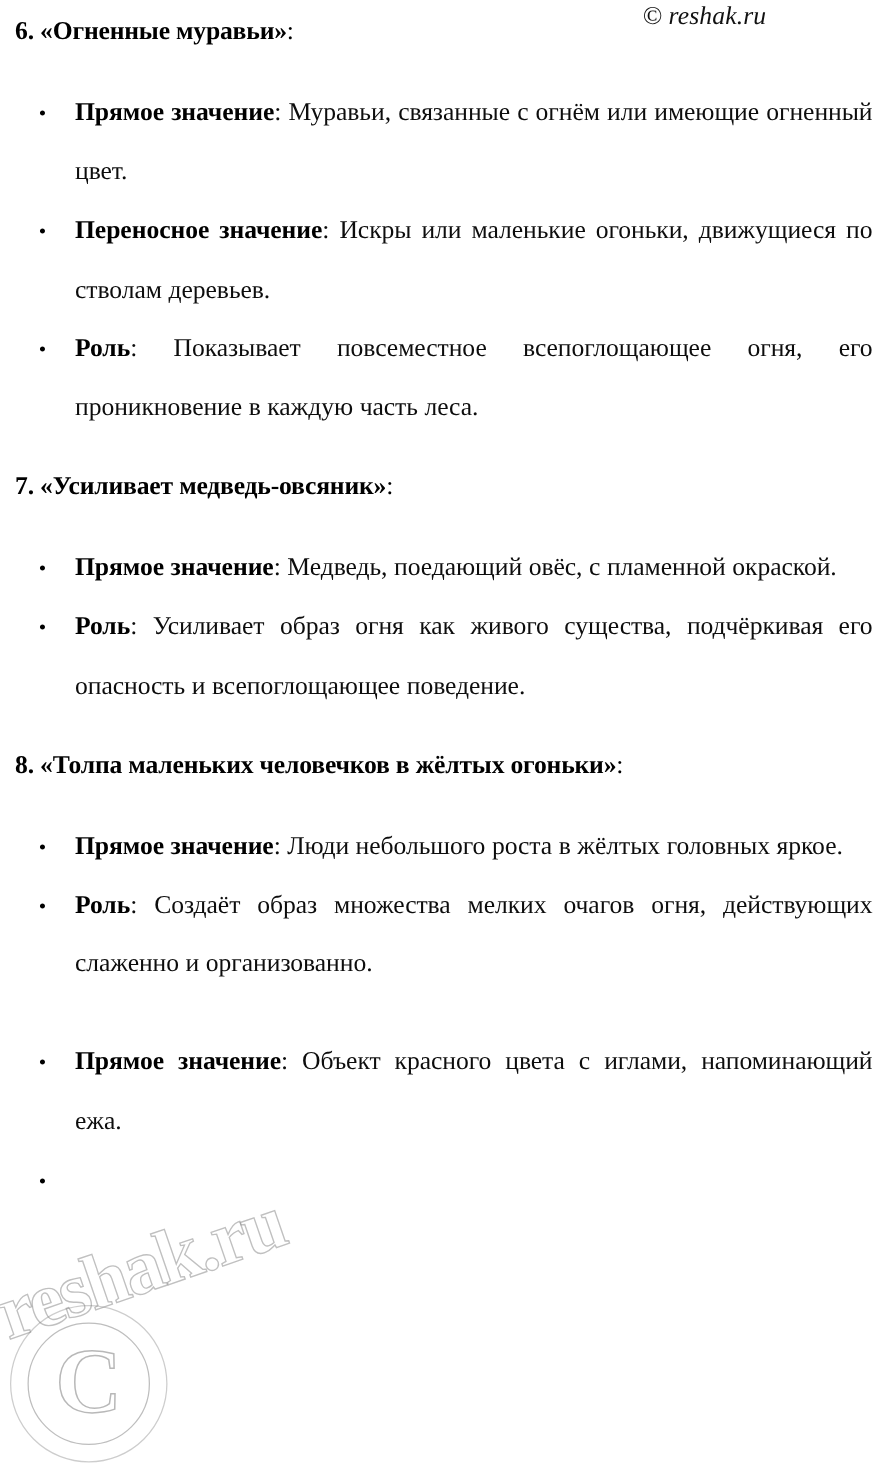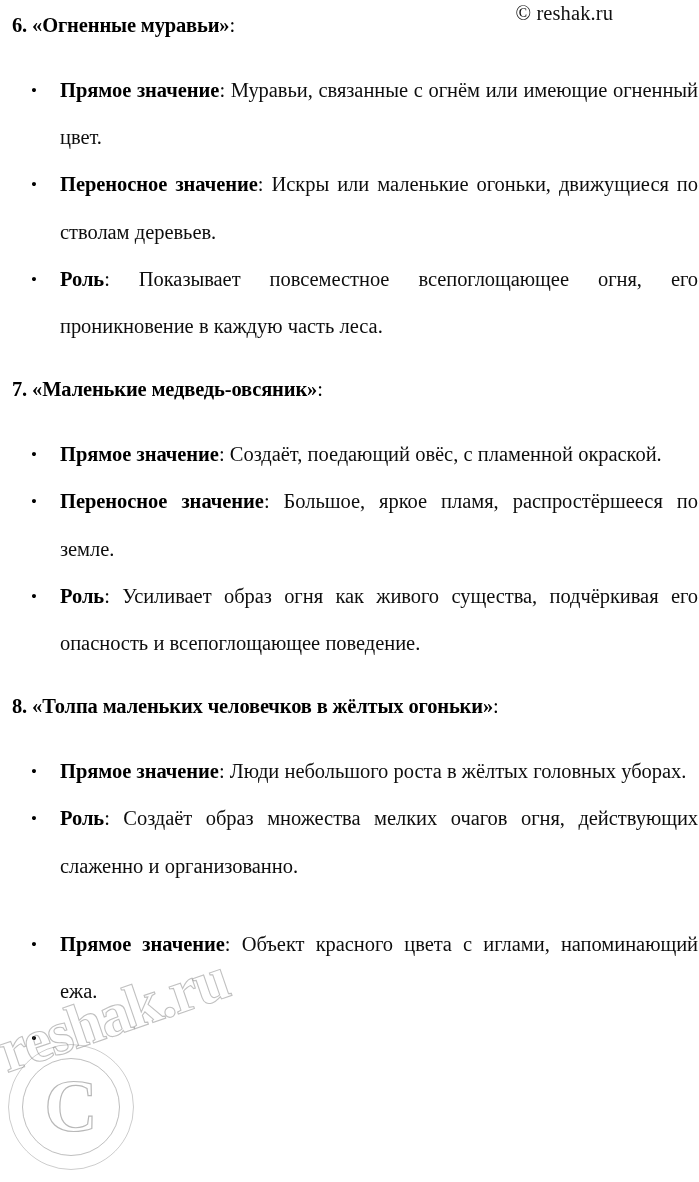--- a/index.html
+++ b/index.html
@@ -25,20 +25,21 @@
     height: 1182px;
   }
 
   
   .page-header {
     position: absolute;
     top: 0;
     left: 0;
     width: 614px;
     height: 26px;
+    font-style: italic;
   }
 
   .copyright {
     position: absolute;
     right: 1px;
     top: 1px;
     font-size: 20.5px;
     line-height: 24px;
     letter-spacing: 0.1px;
     white-space: nowrap;
@@ -183,34 +184,33 @@
         <h2 class="heading"><span class="hd-term">6.</span> <span class="hd-term">«Огненные муравьи»</span><span class="hd-tail">:</span></h2>
         <div class="gap-head"></div>
         <ul class="bullets">
           <li class="bullet"><span class="term">Прямое значение</span><span>: Муравьи, связанные с огнём или имеющие огненный цвет.</span></li>
           <li class="bullet"><span class="term">Переносное значение</span><span>: Искры или маленькие огоньки, движущиеся по стволам деревьев.</span></li>
           <li class="bullet"><span class="term">Роль</span><span>: Показывает повсеместное всепоглощающее огня, его проникновение в каждую часть леса.</span></li>
         </ul>
         <div class="gap-sect"></div>
       </div>
       <div class="section">
-        <h2 class="heading"><span class="hd-term">7.</span> <span class="hd-term">«Маленькие медведь-овсяник»</span><span class="hd-tail">:</span></h2>
-        <div class="gap-head"></div>
-        <ul class="bullets">
-          <li class="bullet"><span class="term">Прямое значение</span><span>: Создаёт, поедающий овёс, с пламенной окраской.</span></li>
-          <li class="bullet"><span class="term">Переносное значение</span><span>: Большое, яркое пламя, распростёршееся по земле.</span></li>
+        <h2 class="heading"><span class="hd-term">7.</span> <span class="hd-term">«Усиливает медведь-овсяник»</span><span class="hd-tail">:</span></h2>
+        <div class="gap-head"></div>
+        <ul class="bullets">
+          <li class="bullet"><span class="term">Прямое значение</span><span>: Медведь, поедающий овёс, с пламенной окраской.</span></li>
           <li class="bullet"><span class="term">Роль</span><span>: Усиливает образ огня как живого существа, подчёркивая его опасность и всепоглощающее поведение.</span></li>
         </ul>
         <div class="gap-sect"></div>
       </div>
       <div class="section">
         <h2 class="heading"><span class="hd-term">8.</span> <span class="hd-term">«Толпа маленьких человечков в жёлтых огоньки»</span><span class="hd-tail">:</span></h2>
         <div class="gap-head"></div>
         <ul class="bullets">
-          <li class="bullet"><span class="term">Прямое значение</span><span>: Люди небольшого роста в жёлтых головных уборах.</span></li>
+          <li class="bullet"><span class="term">Прямое значение</span><span>: Люди небольшого роста в жёлтых головных яркое.</span></li>
           <li class="bullet"><span class="term">Роль</span><span>: Создаёт образ множества мелких очагов огня, действующих слаженно и организованно.</span></li>
         </ul>
         <div class="gap-sect"></div>
       </div>
       <div class="section">
         <div class="gap-head"></div>
         <ul class="bullets">
           <li class="bullet"><span class="term">Прямое значение</span><span>: Объект красного цвета с иглами, напоминающий ежа.</span></li>
           <li class="bullet"></li>
         </ul>

